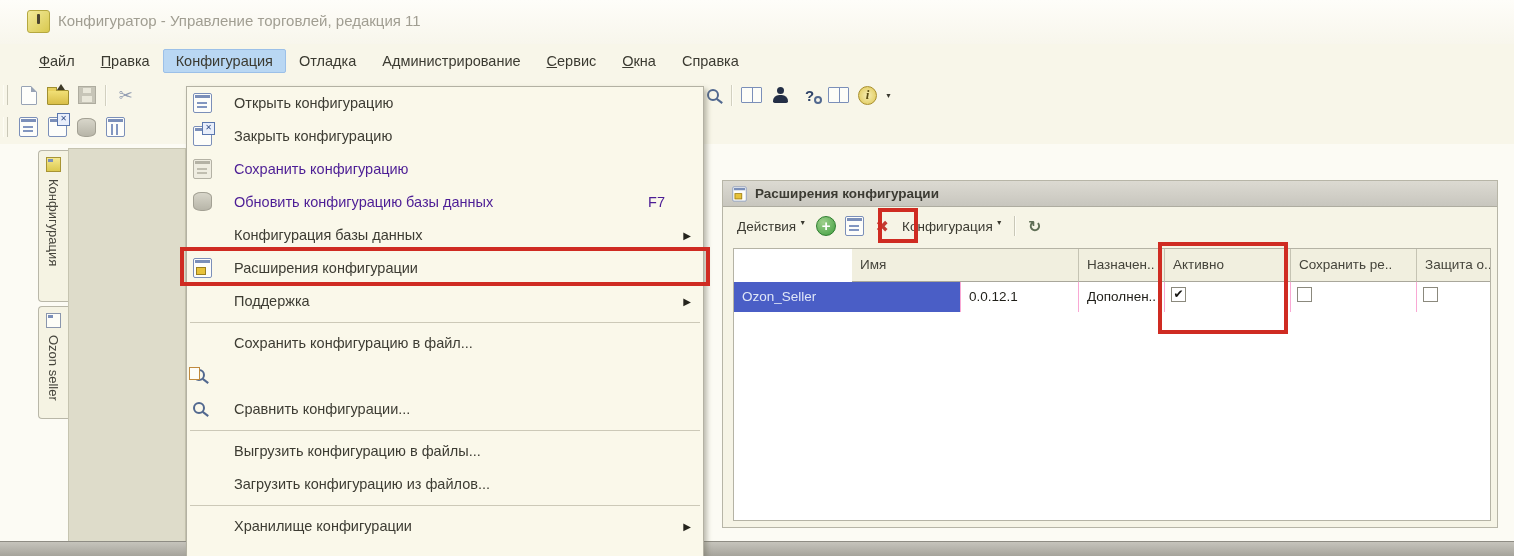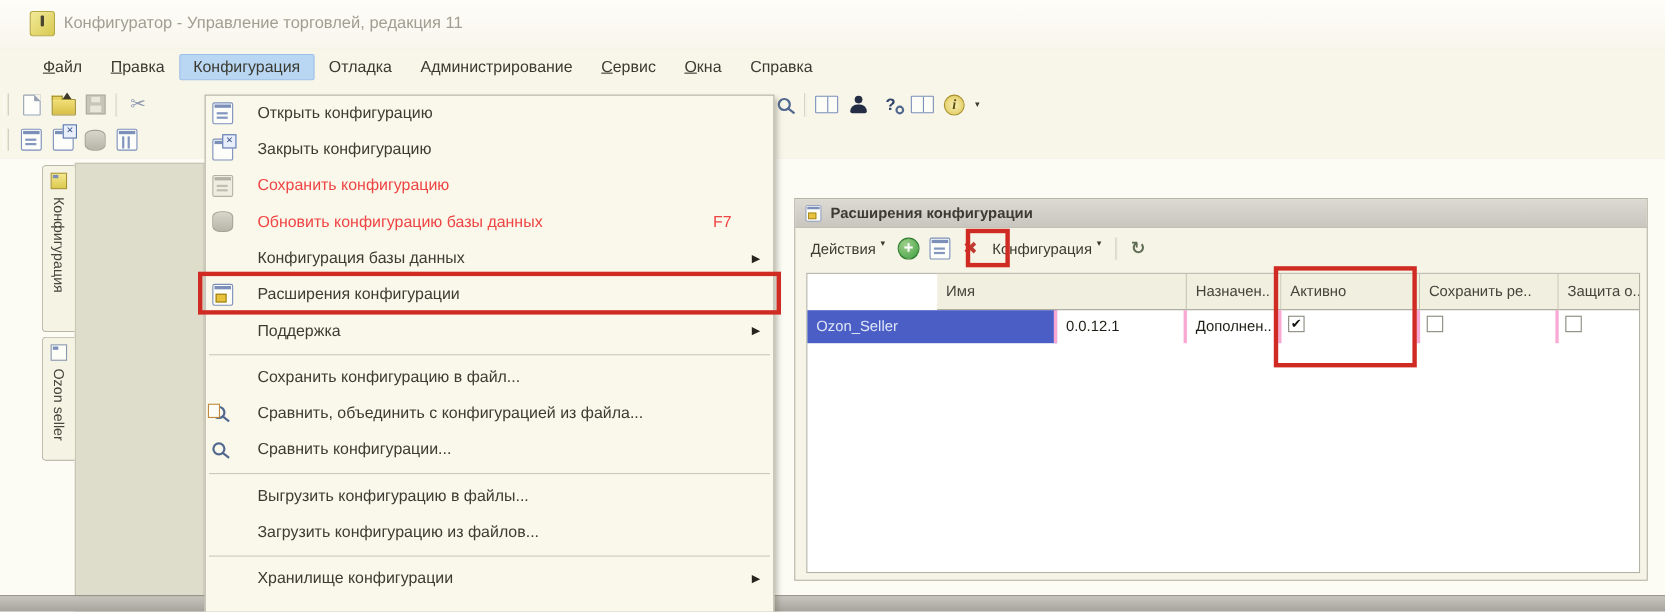--- a/index.html
+++ b/index.html
@@ -72,42 +72,42 @@
   .side-tab{position:absolute;left:38px;width:30px;background:#f5f3e3;border:1px solid #b9b7a8;border-right:none;
     border-radius:4px 0 0 4px;box-sizing:border-box;writing-mode:vertical-rl;
     display:flex;align-items:center;gap:7px;padding-top:6px;font-size:13px;color:#45443c;}
   .tab-ico{width:13px;height:13px;border:1px solid #8a96ad;background:#fdfdf8;position:relative;flex:0 0 auto;}
   .tab-ico.conf{background:linear-gradient(#f4e88f,#dcc94e);border-color:#a89433;}
   .tab-ico::after{content:"";position:absolute;left:1px;top:1px;width:5px;height:3px;background:#7b8fb9;}
   
   .dropmenu{position:absolute;left:186px;top:86px;width:518px;height:489px;background:#faf8ea;
     border:1px solid #b3b1a3;box-shadow:3px 3px 5px rgba(110,108,90,.45);z-index:30;box-sizing:border-box;}
   .menu-item{position:relative;height:33px;line-height:33px;padding-left:47px;font-size:14.5px;color:#3d3c33;white-space:nowrap;}
-  .menu-item.disabled{color:#ef4444;}
+  .menu-item.disabled{color:#4c1d95;}
   .mi-icon{position:absolute;left:6px;top:6px;}
   .mi-shortcut{position:absolute;right:38px;}
   .mi-arrow{position:absolute;right:12px;font-size:10px;color:#25241d;}
   .menu-sep{height:1px;background:#ccc9b8;margin:4px 3px;}
   
   .panel{position:absolute;left:722px;top:180px;width:776px;height:348px;background:#f6f4e6;
     border:1px solid #b7b5a7;box-sizing:border-box;z-index:2;}
   .panel-titlebar{height:25px;background:linear-gradient(#dcdad2,#c8c6be);border-bottom:1px solid #aeaca0;
     display:flex;align-items:center;padding-left:7px;}
   .panel-title{font-size:13.5px;font-weight:bold;color:#3c3b33;margin-left:6px;}
   .panel-toolbar{height:38px;display:flex;align-items:center;padding-left:8px;}
   .pt-btn{display:flex;align-items:flex-start;padding:3px 6px;font-size:13.5px;color:#3b3a31;}
   .pt-iconbtn{width:28px;height:26px;display:flex;align-items:center;justify-content:center;}
   .pt-sep{width:1px;height:20px;background:#c9c7b7;border-right:1px solid #fdfcf4;margin:0 5px;}
   .ext-table{position:absolute;left:10px;top:67px;width:758px;height:273px;background:#ffffff;
     border:1px solid #b5b3a5;box-sizing:border-box;}
   .thead{display:flex;height:33px;justify-content:flex-end;}
   .th{box-sizing:border-box;border-right:1px solid #c5c3b3;border-bottom:1px solid #a9a79b;background:#f1efdf;
     font-size:13.5px;color:#45443b;padding:8px 0 0 8px;white-space:nowrap;overflow:hidden;}
   .trow{display:flex;height:30px;}
-  .td{box-sizing:border-box;border-right:3px solid #f9a8d4;font-size:13.5px;color:#1f1e18;
+  .td{box-sizing:border-box;border-right:1px solid #f9a8d4;font-size:13.5px;color:#1f1e18;
     padding:7px 0 0 8px;white-space:nowrap;overflow:hidden;}
   .td.sel{background:#4a5ec6;color:#dfe6f7;}
   .cb{width:15px;height:15px;border:1px solid #8b897d;background:#fff;margin:5px 0 0 6px;box-sizing:border-box;
     font-size:12px;line-height:13px;text-align:center;color:#14130f;font-weight:bold;padding:0;}
   .c0{width:227px;} .c1{width:118px;} .c2{width:86px;} .c3{width:126px;} .c4{width:126px;} .c5{width:73px;border-right:none;}
   
   .redbox{position:absolute;border:4px solid #cf2b22;z-index:50;box-sizing:border-box;}
   
   .bottombar{position:absolute;left:0;top:541px;width:1514px;height:15px;
     background:linear-gradient(#c6c4bc,#a3a199);border-top:1px solid #8e8c84;z-index:10;}
@@ -293,21 +293,20 @@
     <span class="mi-arrow">▶</span>
   </div>
   <div class="menu-sep"></div>
   <div class="menu-item">
     <span class="mi-label">Сохранить конфигурацию в файл...</span>
   </div>
   <div class="menu-item">
     <span class="mi-icon">
         <span class="icon-mag docs" style="display:block;margin-top:3px;"></span>
       </span>
-    <span class="mi-label">Сравнить, объединить с конфигурацией из файла...</span>
   </div>
   <div class="menu-item">
     <span class="mi-icon">
         <span class="icon-mag" style="display:block;margin-top:3px;"></span>
       </span>
     <span class="mi-label">Сравнить конфигурации...</span>
   </div>
   <div class="menu-sep"></div>
   <div class="menu-item">
     <span class="mi-label">Выгрузить конфигурацию в файлы...</span>

